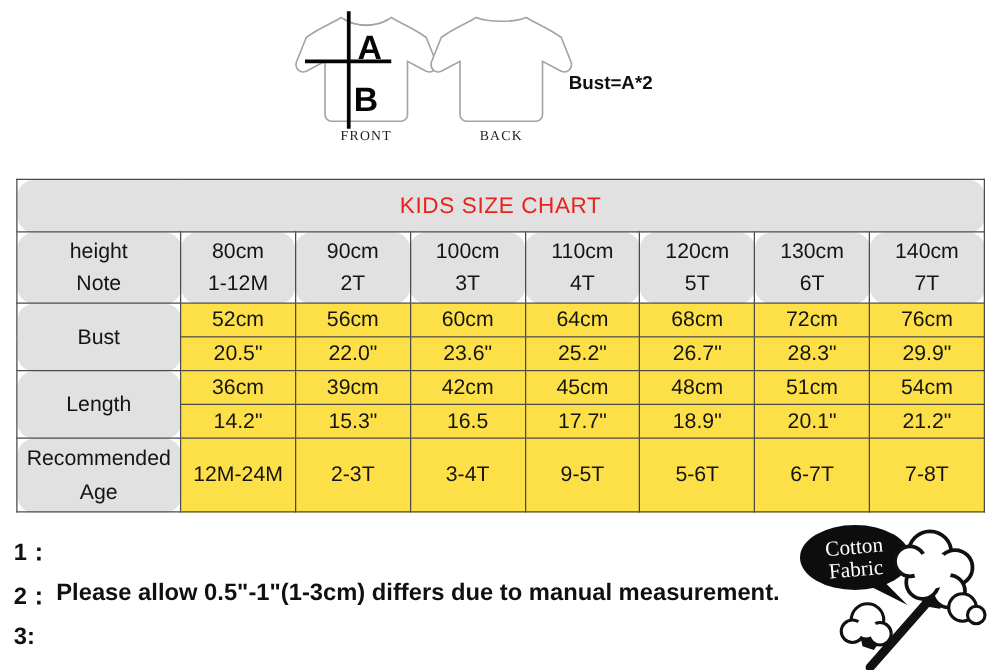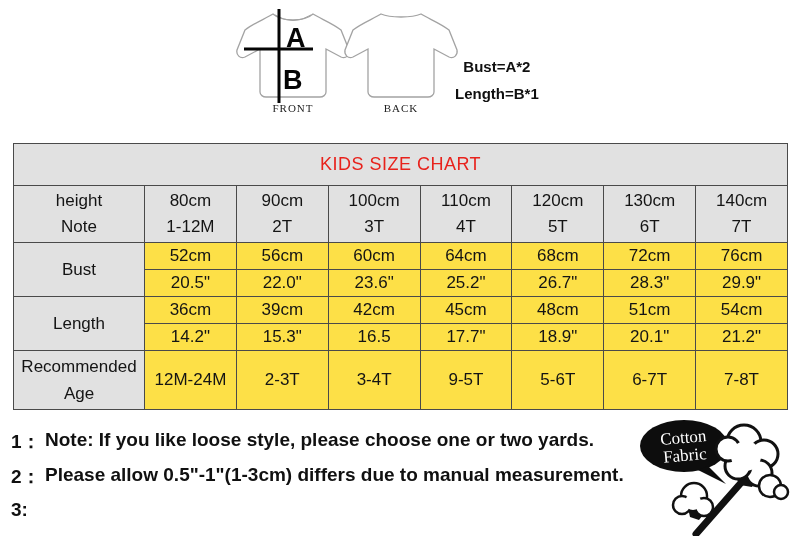--- a/index.html
+++ b/index.html
@@ -17,21 +17,21 @@
 
   
   .size-table {
     position:absolute; left:13px; top:143px; width:775px;
     border-collapse:collapse; table-layout:fixed;
   }
   .size-table td {
     border:1px solid #4a4a4a; text-align:center; vertical-align:middle;
     font-size:17px; padding:0; background:#fde047; color:#141414;
   }
-  .size-table td.gray { background:#e1e1e1; }
+  .size-table td.gray { background:#e1e1e1;border-radius:13px; }
   .r-title td { height:42px; font-size:18px; color:#e8221c; letter-spacing:0.5px; }
   .r-head td { height:57px;text-align:center; }
   .r-head .cell-line { line-height:26px; }
   .r-sub td { height:27px; }
   .r-age td { height:59px; }
   .r-age .cell-line { line-height:27px; }
 
   
   .notes { position:absolute; left:11px; top:429px; width:700px; }
   .note-line { display:flex; align-items:flex-start; height:35px; font-weight:bold; font-size:19px; color:#101010; }
@@ -56,21 +56,20 @@
     <text x="61" y="112" font-size="11" text-anchor="middle" fill="#222222" font-family="Liberation Serif, serif" letter-spacing="1">FRONT</text>
   </svg>
 
   <svg class="shirt-back" width="122" height="115" viewBox="0 0 122 115" xmlns="http://www.w3.org/2000/svg">
     <path d="M41,14 C33,19 22,23 13,30 L5,50 C4,55 8,59 13,57 L28,49 L28,92 C28,95 31,97 34,97 L88,97 C91,97 94,95 94,92 L94,49 L109,57 C114,59 118,55 117,50 L109,30 C100,23 89,19 81,14 C72,18 50,18 41,14 Z" fill="#ffffff" stroke="#a3a3a3" stroke-width="1.3"></path>
     <text x="61" y="112" font-size="11" text-anchor="middle" fill="#222222" font-family="Liberation Serif, serif" letter-spacing="1">BACK</text>
   </svg>
 
   <div class="formulas">
     <div>Bust=A*2</div>
-    <div>Length=B*1</div>
   </div>
 
   <table class="size-table">
     <colgroup>
         <col style="width:131px">
         <col>
         <col>
         <col>
         <col>
         <col>
@@ -165,21 +164,20 @@
       <td>5-6T</td>
       <td>6-7T</td>
       <td>7-8T</td>
     </tr>
   </tbody>
     </table>
 
   <div class="notes">
     <div class="note-line">
       <span class="note-num">1：</span>
-      <span class="note-text">Note: If you like loose style, please choose one or two yards.</span>
     </div>
     <div class="note-line">
       <span class="note-num">2：</span>
       <span class="note-text">Please allow 0.5"-1"(1-3cm) differs due to manual measurement.</span>
     </div>
     <div class="note-line">
       <span class="note-num">3:</span>
     </div>
   </div>
 

